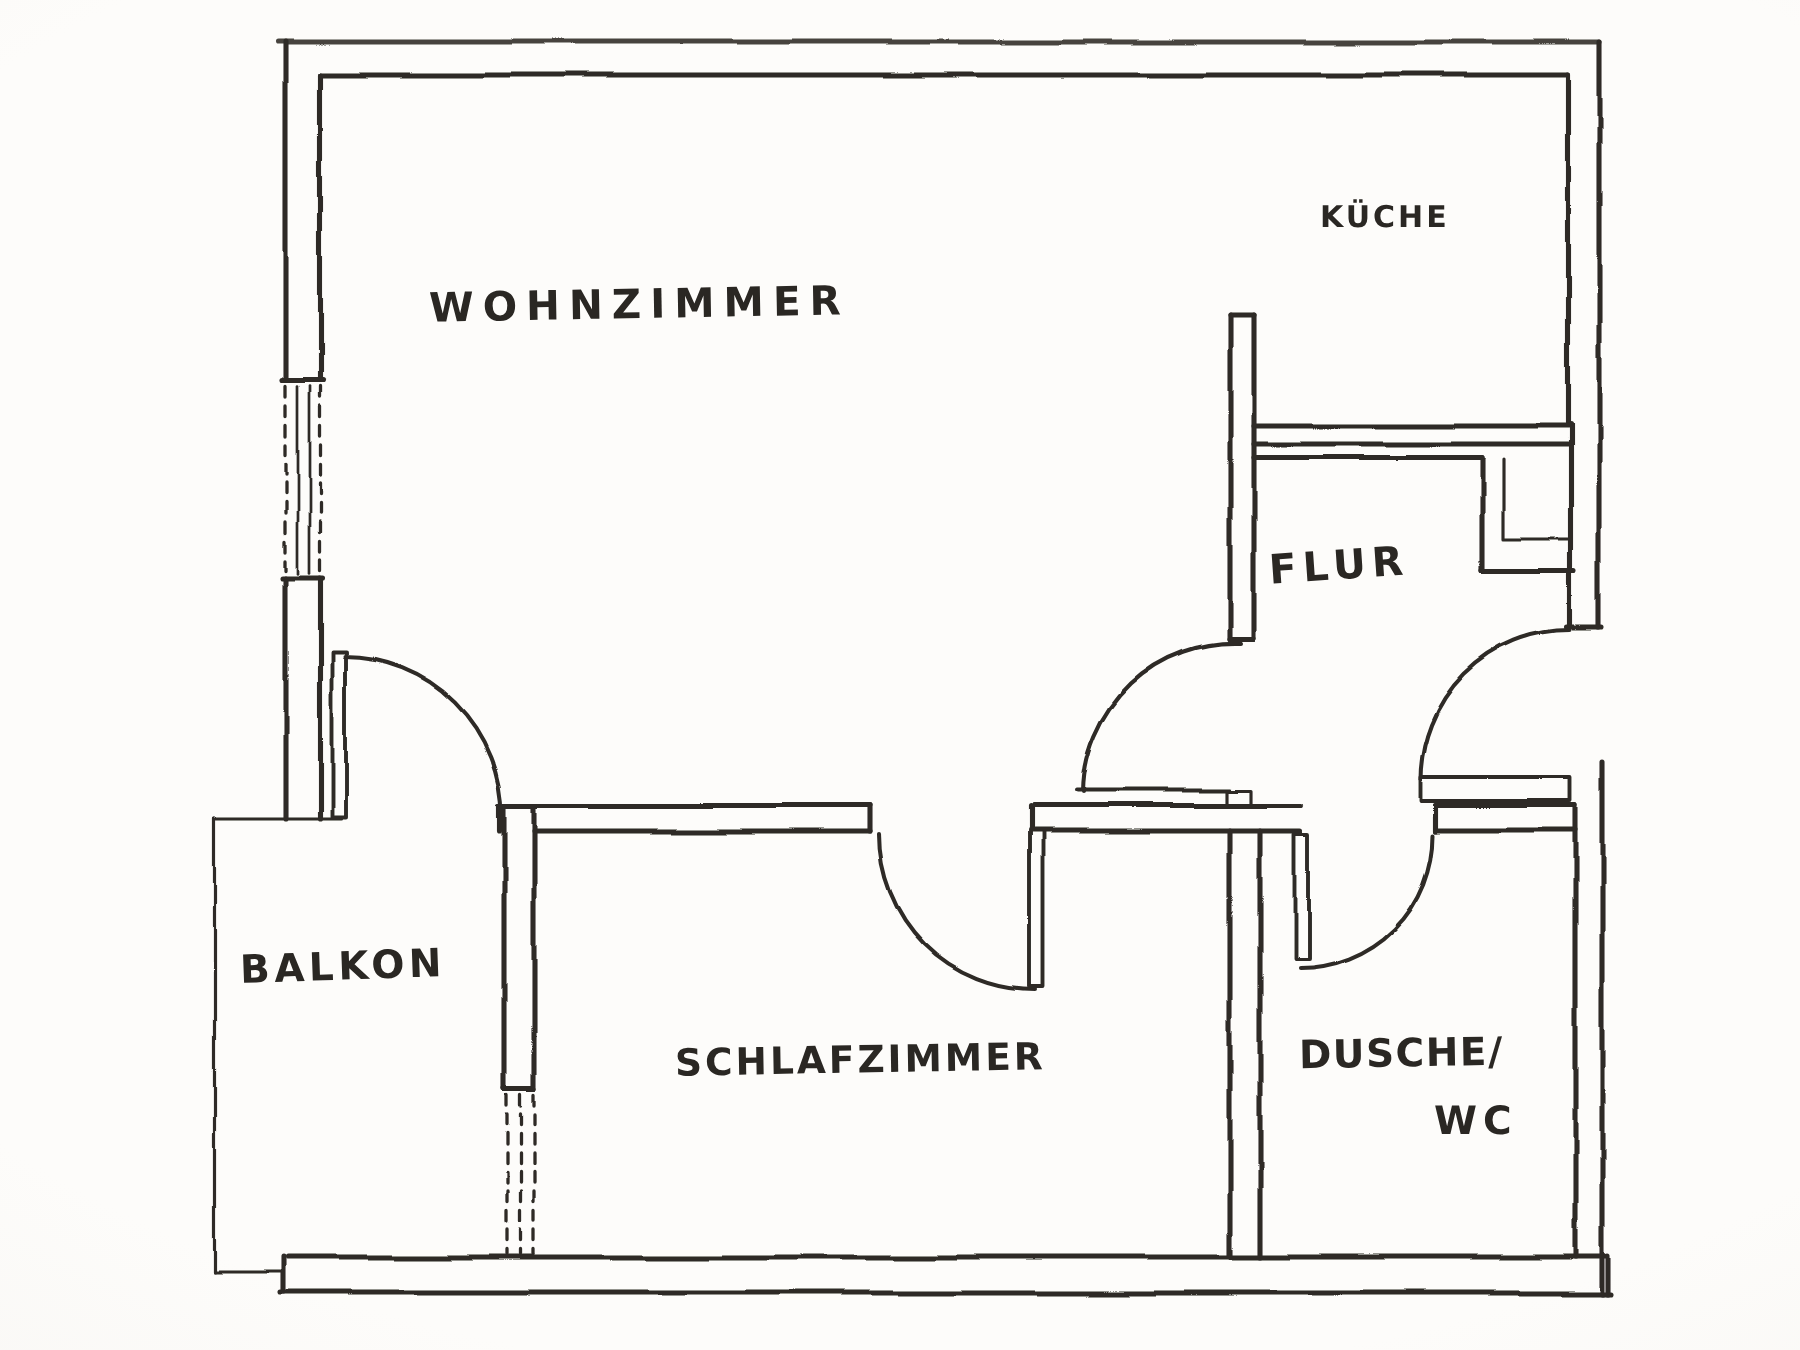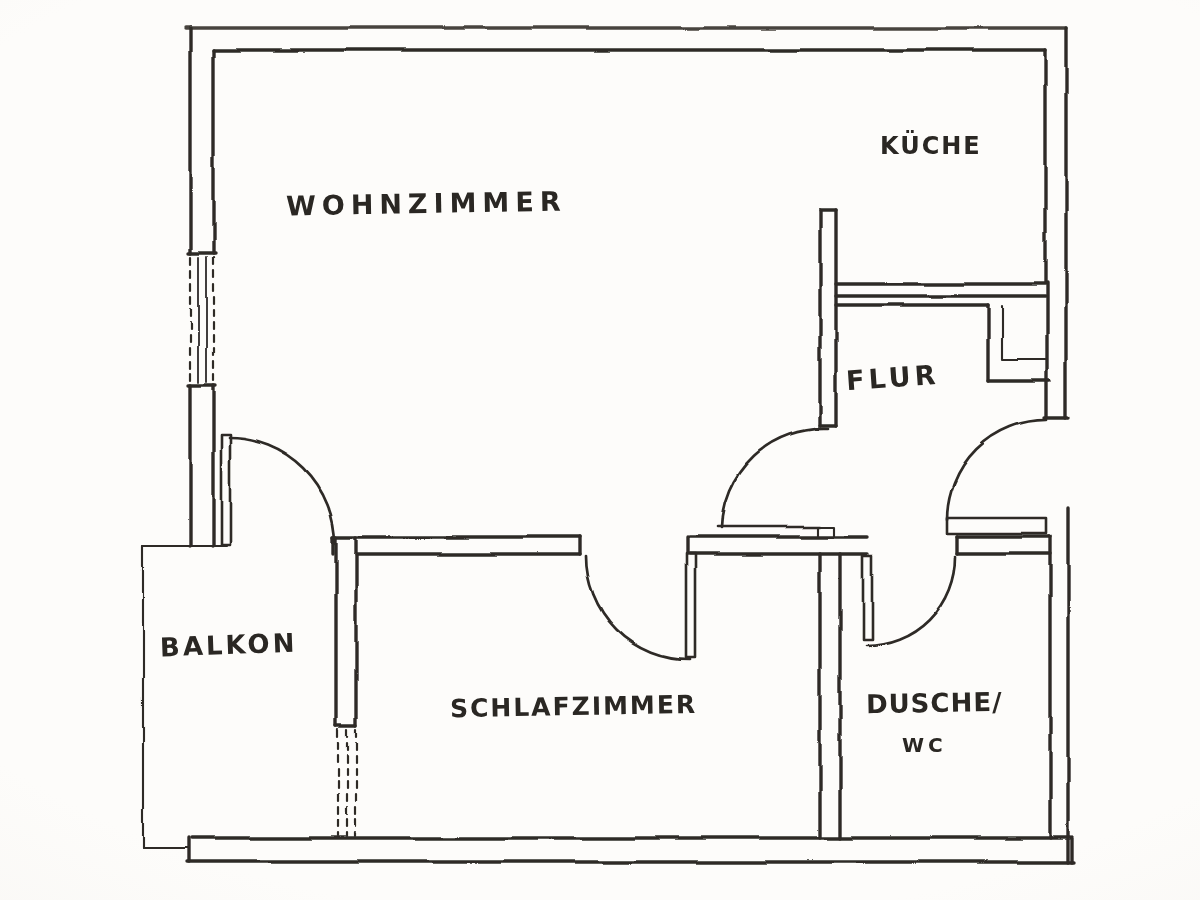--- a/index.html
+++ b/index.html
@@ -26,26 +26,26 @@
   .plan-svg .leaf{stroke-width:2.6;}
   .plan-svg .faint{opacity:.88;}
   .room-label{
     position:absolute;
     color:#2a2723;
     font-weight:bold;
     white-space:nowrap;
     user-select:none;
   }
   .lbl-wohnzimmer{left:286px;top:188px;font-size:27px;letter-spacing:6px;transform:rotate(-1deg);}
-  .lbl-kueche{left:880px;top:132px;font-size:24px;letter-spacing:2px;}
+  .lbl-kueche{left:880px;top:132px;font-size:20px;letter-spacing:2px;}
   .lbl-flur{left:846px;top:362px;font-size:27px;letter-spacing:4px;transform:rotate(-4deg);}
   .lbl-balkon{left:160px;top:630px;font-size:26px;letter-spacing:3px;transform:rotate(-2deg);}
   .lbl-schlafzimmer{left:450px;top:692px;font-size:25px;letter-spacing:2px;transform:rotate(-1deg);}
   .lbl-dusche{left:866px;top:688px;font-size:26px;letter-spacing:1px;transform:rotate(-1deg);}
-  .lbl-wc{left:902px;top:733px;font-size:20px;letter-spacing:4px;}
+  .lbl-wc{left:956px;top:733px;font-size:26px;letter-spacing:4px;}
 </style>
 </head>
 <body>
 
 <div class="stage">
 
   <svg class="plan-svg" viewBox="0 0 1200 900">
     <defs>
       <filter id="sketch" x="-3%" y="-3%" width="106%" height="106%">
         <feTurbulence type="fractalNoise" baseFrequency="0.012 0.02" numOctaves="2" seed="11" result="n"></feTurbulence>

